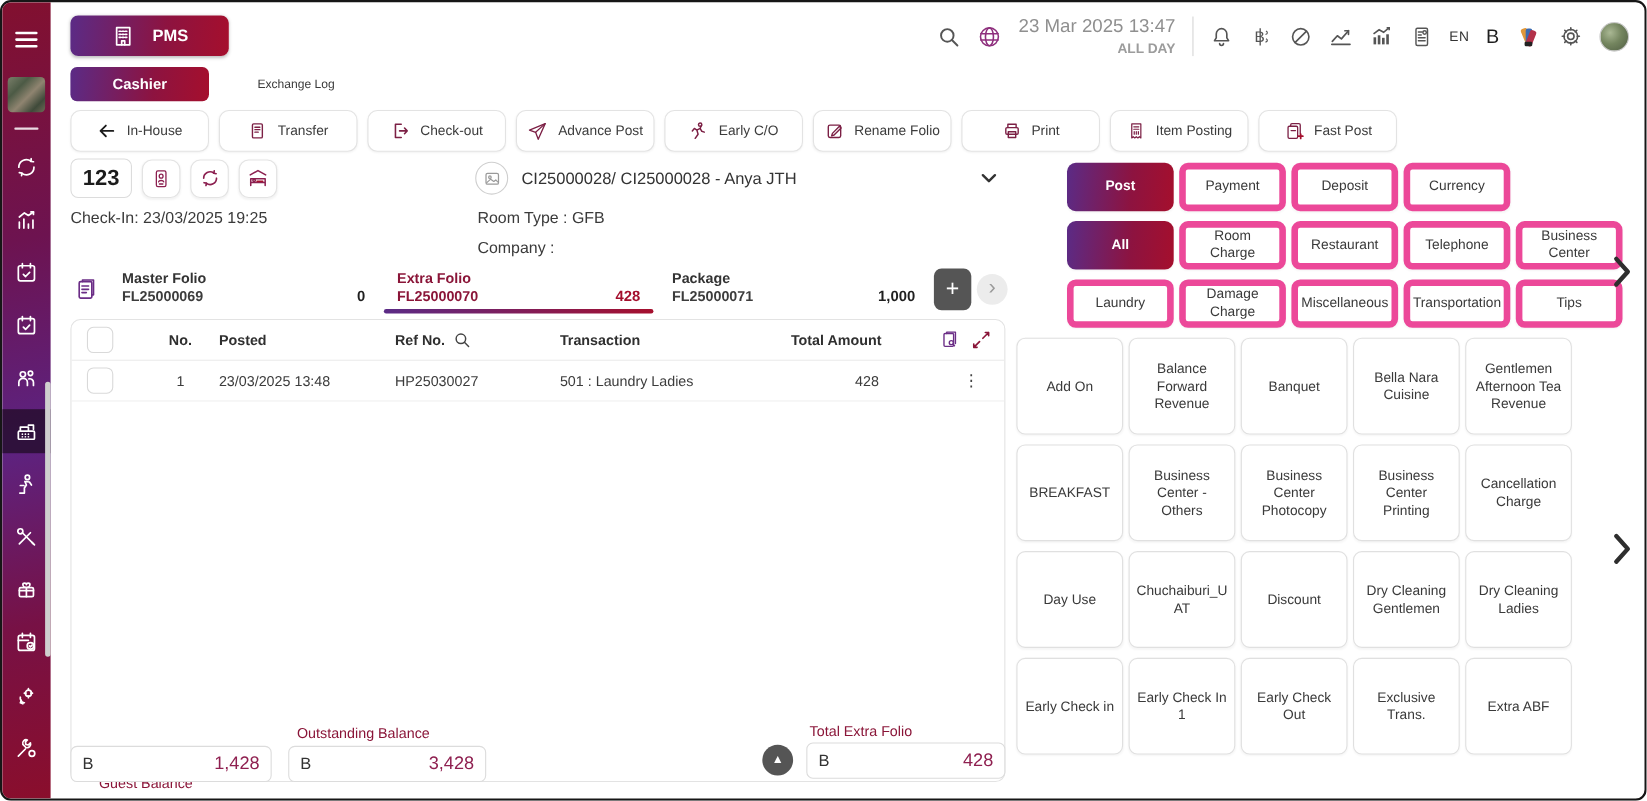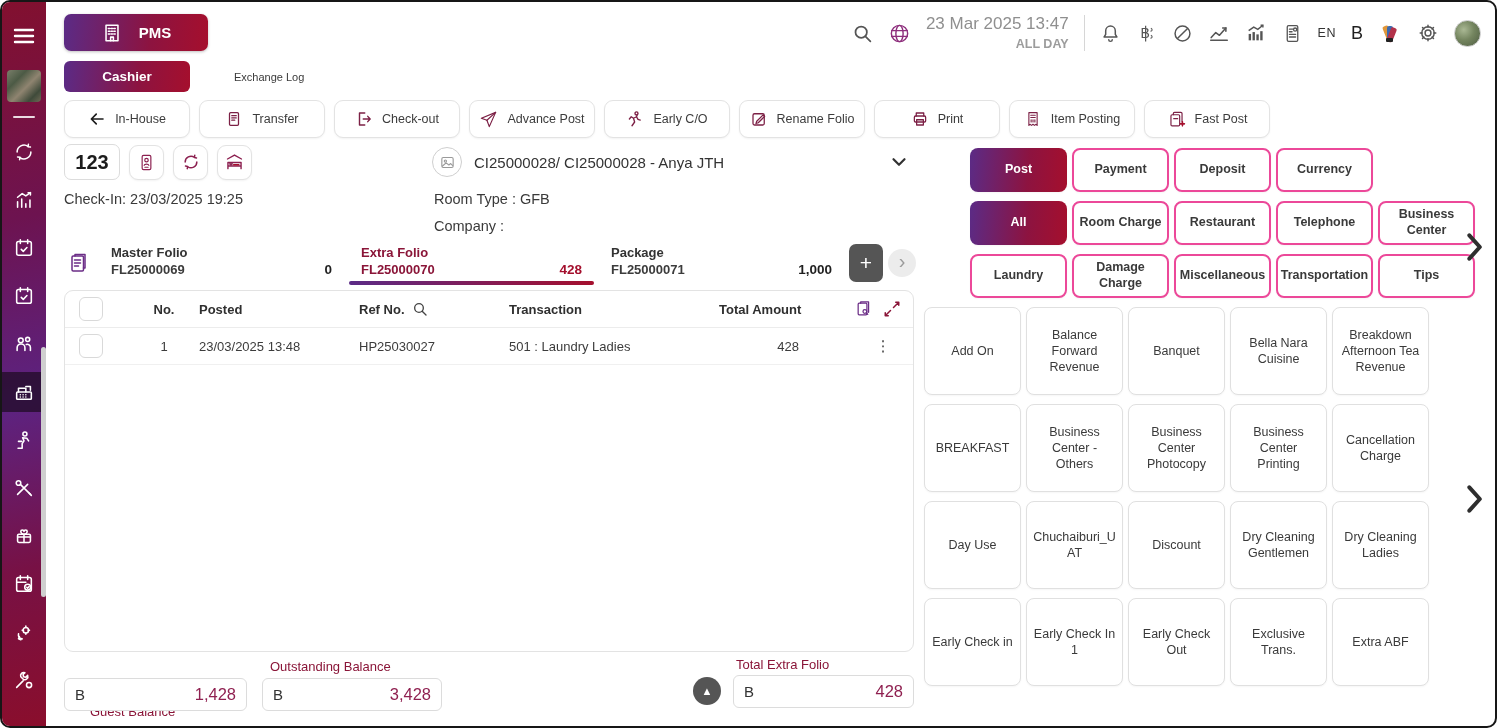--- a/index.html
+++ b/index.html
@@ -79,21 +79,21 @@
   .folio-tab.active .folio-name,.folio-tab.active .folio-num{color:#8a1538;}
   .folio-tab.active .folio-amt{color:#a40f2d;}
   .folio-underline{position:absolute;left:0;right:0;bottom:0;height:4px;border-radius:3px;
     background:linear-gradient(90deg,#5b2b86 0%,#a50f2d 100%);}
   .folio-add{width:34px;height:38px;align-self:center;background:#555;border-radius:7px;color:#fff;font-size:21px;
     display:flex;align-items:center;justify-content:center;cursor:pointer;}
   .folio-next{width:28px;height:28px;align-self:center;background:#ececec;border-radius:50%;color:#9a9a9a;font-size:20px;
     display:flex;align-items:center;justify-content:center;padding-bottom:3px;cursor:pointer;}
 
   
-  .table-card{position:absolute;left:62px;top:288px;width:850px;height:362px;background:#fff;
+  .table-card{position:absolute;left:62px;top:288px;width:850px;height:421px;background:#fff;
     border:1px solid #e3e3e3;border-radius:9px;overflow:hidden;}
   .trow{display:grid;grid-template-columns:64px 70px 160px 150px 210px 80px 1fr 60px;align-items:center;}
   .thead{height:37px;border-bottom:1px solid #ececec;font-weight:bold;font-size:13px;color:#2f2f2f;}
   .tdata{height:37px;border-bottom:1px solid #f0f0f0;font-size:13px;color:#3c3c3c;}
   .cell-c{text-align:center;}
   .cell-r{text-align:right;white-space:nowrap;}
   .chk{width:24px;height:24px;border:1.5px solid #d9d9d9;border-radius:6px;background:#fff;margin-left:14px;cursor:pointer;}
   .ref-head{display:flex;align-items:center;gap:7px;}
   .head-icons{display:flex;gap:6px;justify-content:flex-end;padding-right:10px;}
   .hi-btn{width:24px;height:24px;display:flex;align-items:center;justify-content:center;color:#6b2d86;cursor:pointer;}
@@ -104,23 +104,23 @@
   .bal-box{position:absolute;height:33px;border:1px solid #dcdcdc;border-radius:6px;background:#fff;
     display:flex;align-items:center;justify-content:space-between;padding:0 10px;}
   .bal-cur{font-size:15px;color:#333;}
   .bal-val{font-size:16.5px;color:#8f2050;}
   .collapse-btn{position:absolute;left:691px;top:675px;width:28px;height:28px;border-radius:50%;background:#555;
     color:#fff;display:flex;align-items:center;justify-content:center;font-size:11px;cursor:pointer;}
 
   
   .right-panel{position:absolute;left:922px;top:146px;width:506px;}
   .p-row{display:grid;grid-template-columns:repeat(5,97px);gap:5px;margin-bottom:9px;padding-left:46px;}
-  .pbtn{height:44px;background:#fff;border:2px solid #ec4899;border-radius:8px;
+  .pbtn{height:44px;background:#fff;border:6px solid #ec4899;border-radius:8px;
     display:flex;align-items:center;justify-content:center;text-align:center;
-    font-size:12.5px;color:#3a3a3a;padding:2px 5px;line-height:1.25;cursor:pointer;box-shadow:0 1px 2px rgba(0,0,0,.04);font-weight:bold;}
+    font-size:12.5px;color:#3a3a3a;padding:2px 5px;line-height:1.25;cursor:pointer;box-shadow:0 1px 2px rgba(0,0,0,.04);}
   .pbtn.grad{background:linear-gradient(95deg,#5b2b86 0%,#8d1340 60%,#a50f2d 100%);
     color:#fff;font-weight:bold;border:none;}
   .tiles{display:grid;grid-template-columns:repeat(5,97px);grid-auto-rows:88px;gap:9px 5px;}
   .tile{background:#fff;border:1px solid #e0e0e0;border-radius:8px;display:flex;align-items:center;justify-content:center;
     text-align:center;font-size:12.5px;color:#3a3a3a;padding:4px 6px;line-height:1.3;word-break:break-word;cursor:pointer;box-shadow:0 1px 2px rgba(0,0,0,.04);}
   .panel-chev{position:absolute;color:#2e2e2e;cursor:pointer;}
 </style>
 </head>
 <body>
 
@@ -565,21 +565,21 @@
       <div class="pbtn">Damage Charge</div>
       <div class="pbtn">Miscellaneous</div>
       <div class="pbtn">Transportation</div>
       <div class="pbtn">Tips</div>
     </div>
     <div class="tiles">
       <div class="tile">Add On</div>
       <div class="tile">Balance Forward Revenue</div>
       <div class="tile">Banquet</div>
       <div class="tile">Bella Nara Cuisine</div>
-      <div class="tile">Breakdown Afternoon Tea Revenue</div>
+      <div class="tile">Gentlemen Afternoon Tea Revenue</div>
       <div class="tile">BREAKFAST</div>
       <div class="tile">Business Center - Others</div>
       <div class="tile">Business Center Photocopy</div>
       <div class="tile">Business Center Printing</div>
       <div class="tile">Cancellation Charge</div>
       <div class="tile">Day Use</div>
       <div class="tile">Chuchaiburi_UAT</div>
       <div class="tile">Discount</div>
       <div class="tile">Dry Cleaning Gentlemen</div>
       <div class="tile">Dry Cleaning Ladies</div>

